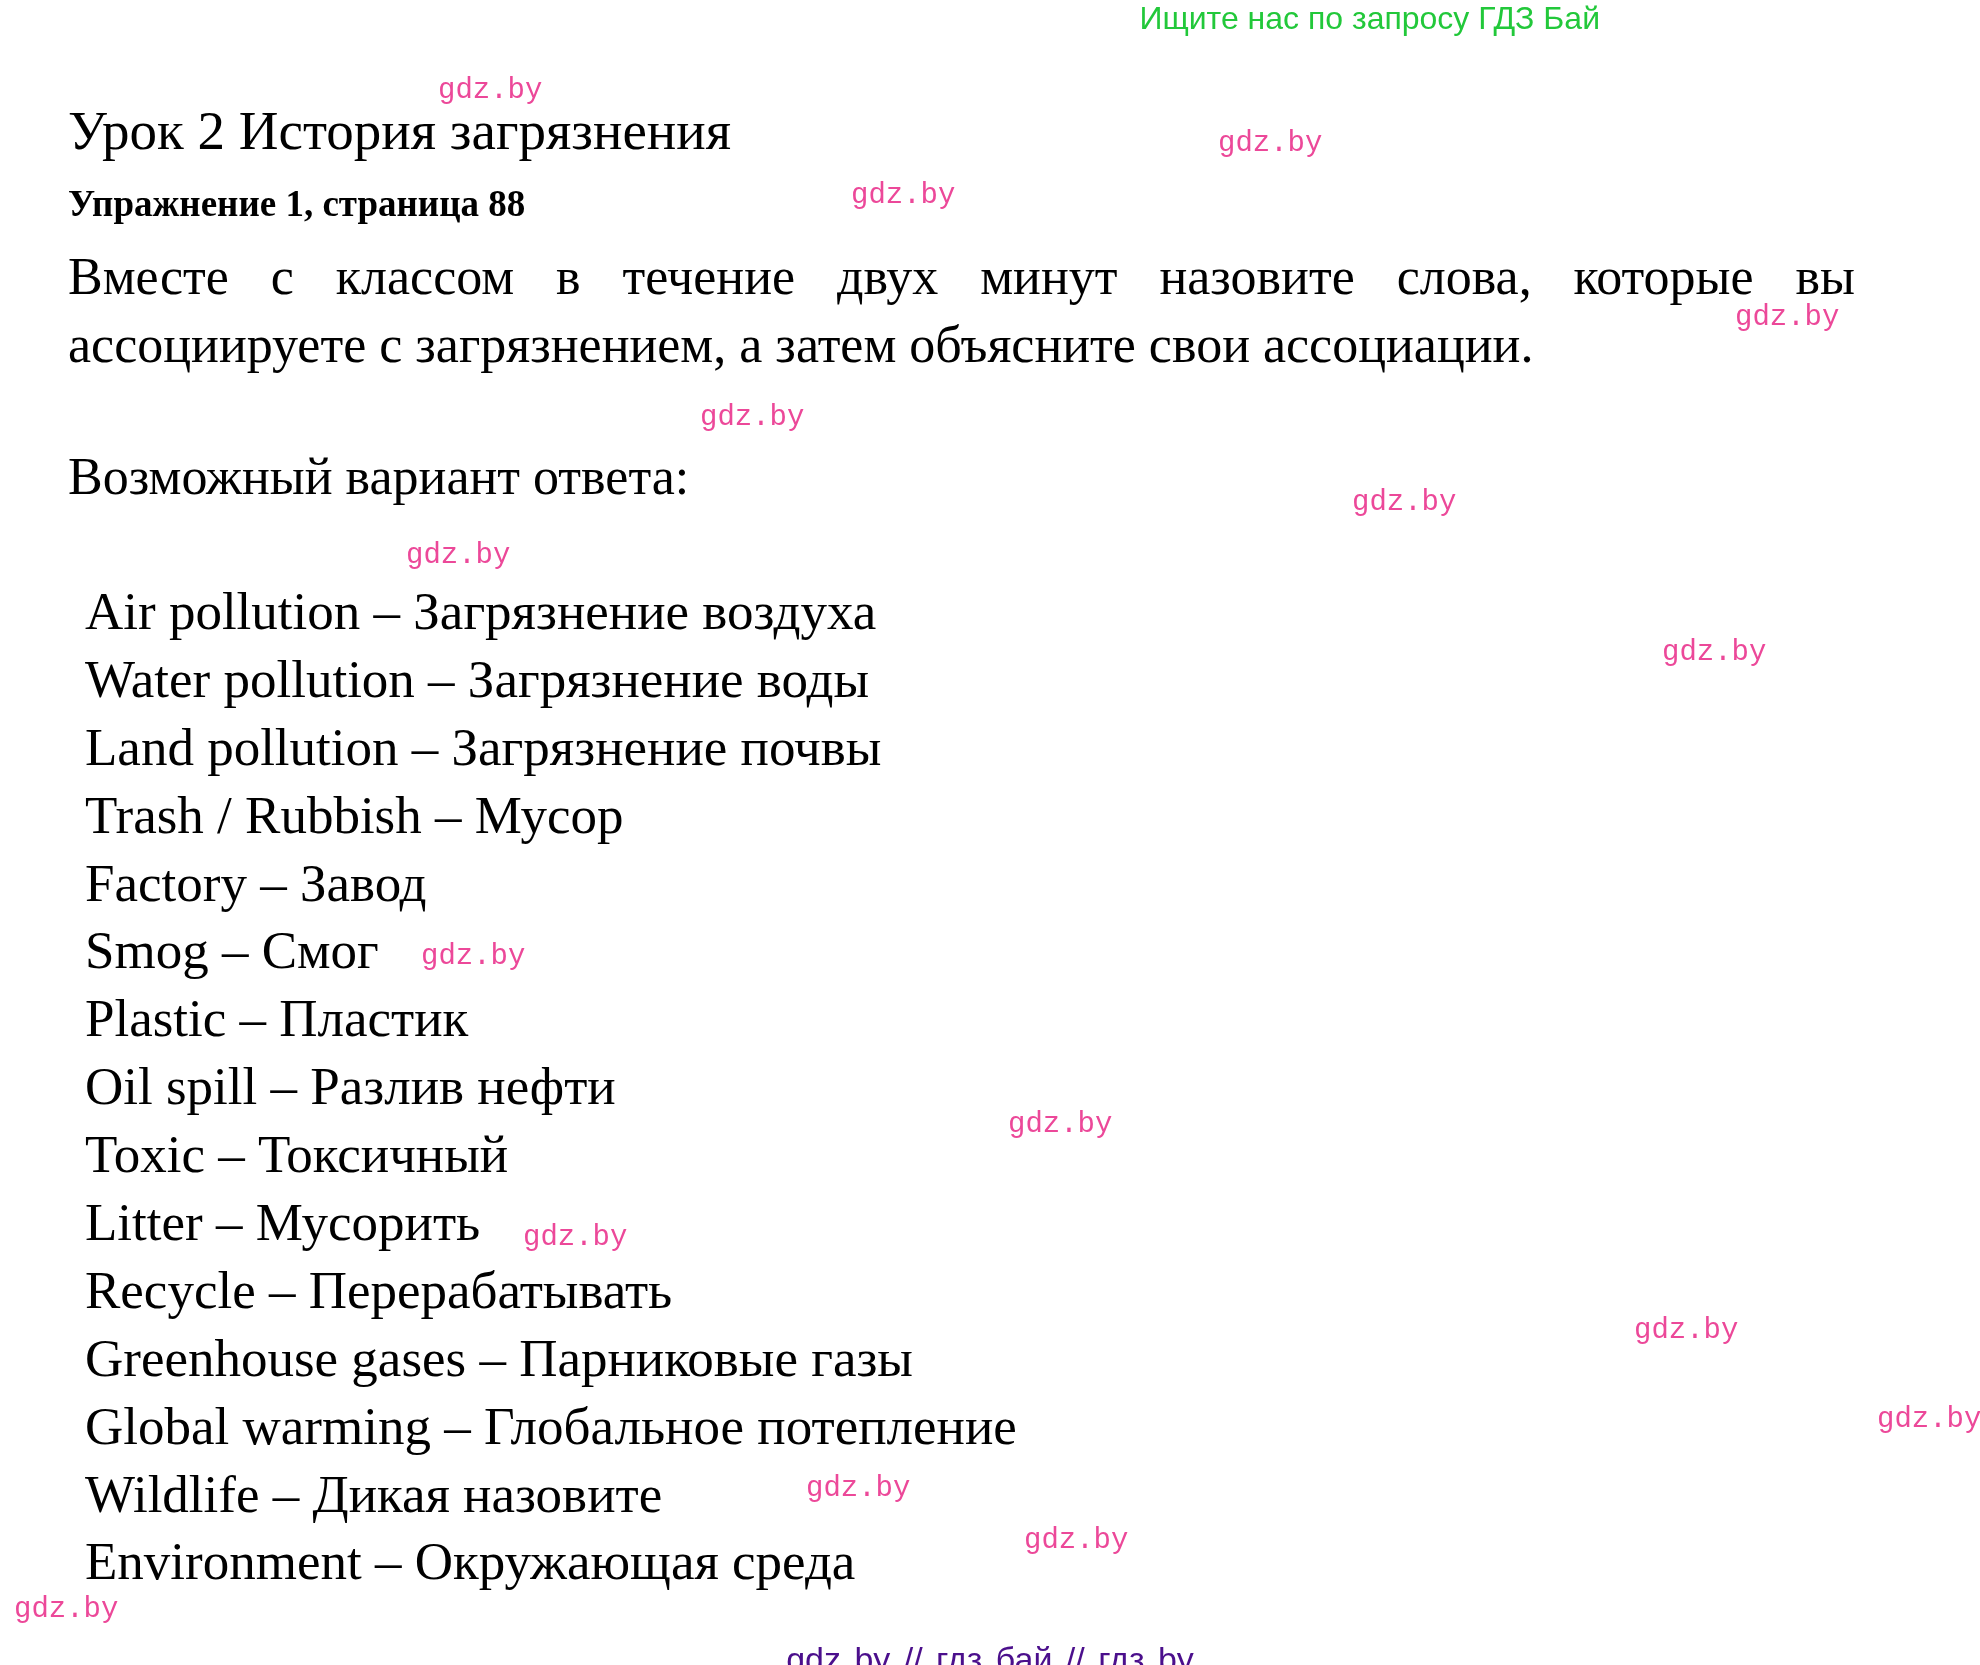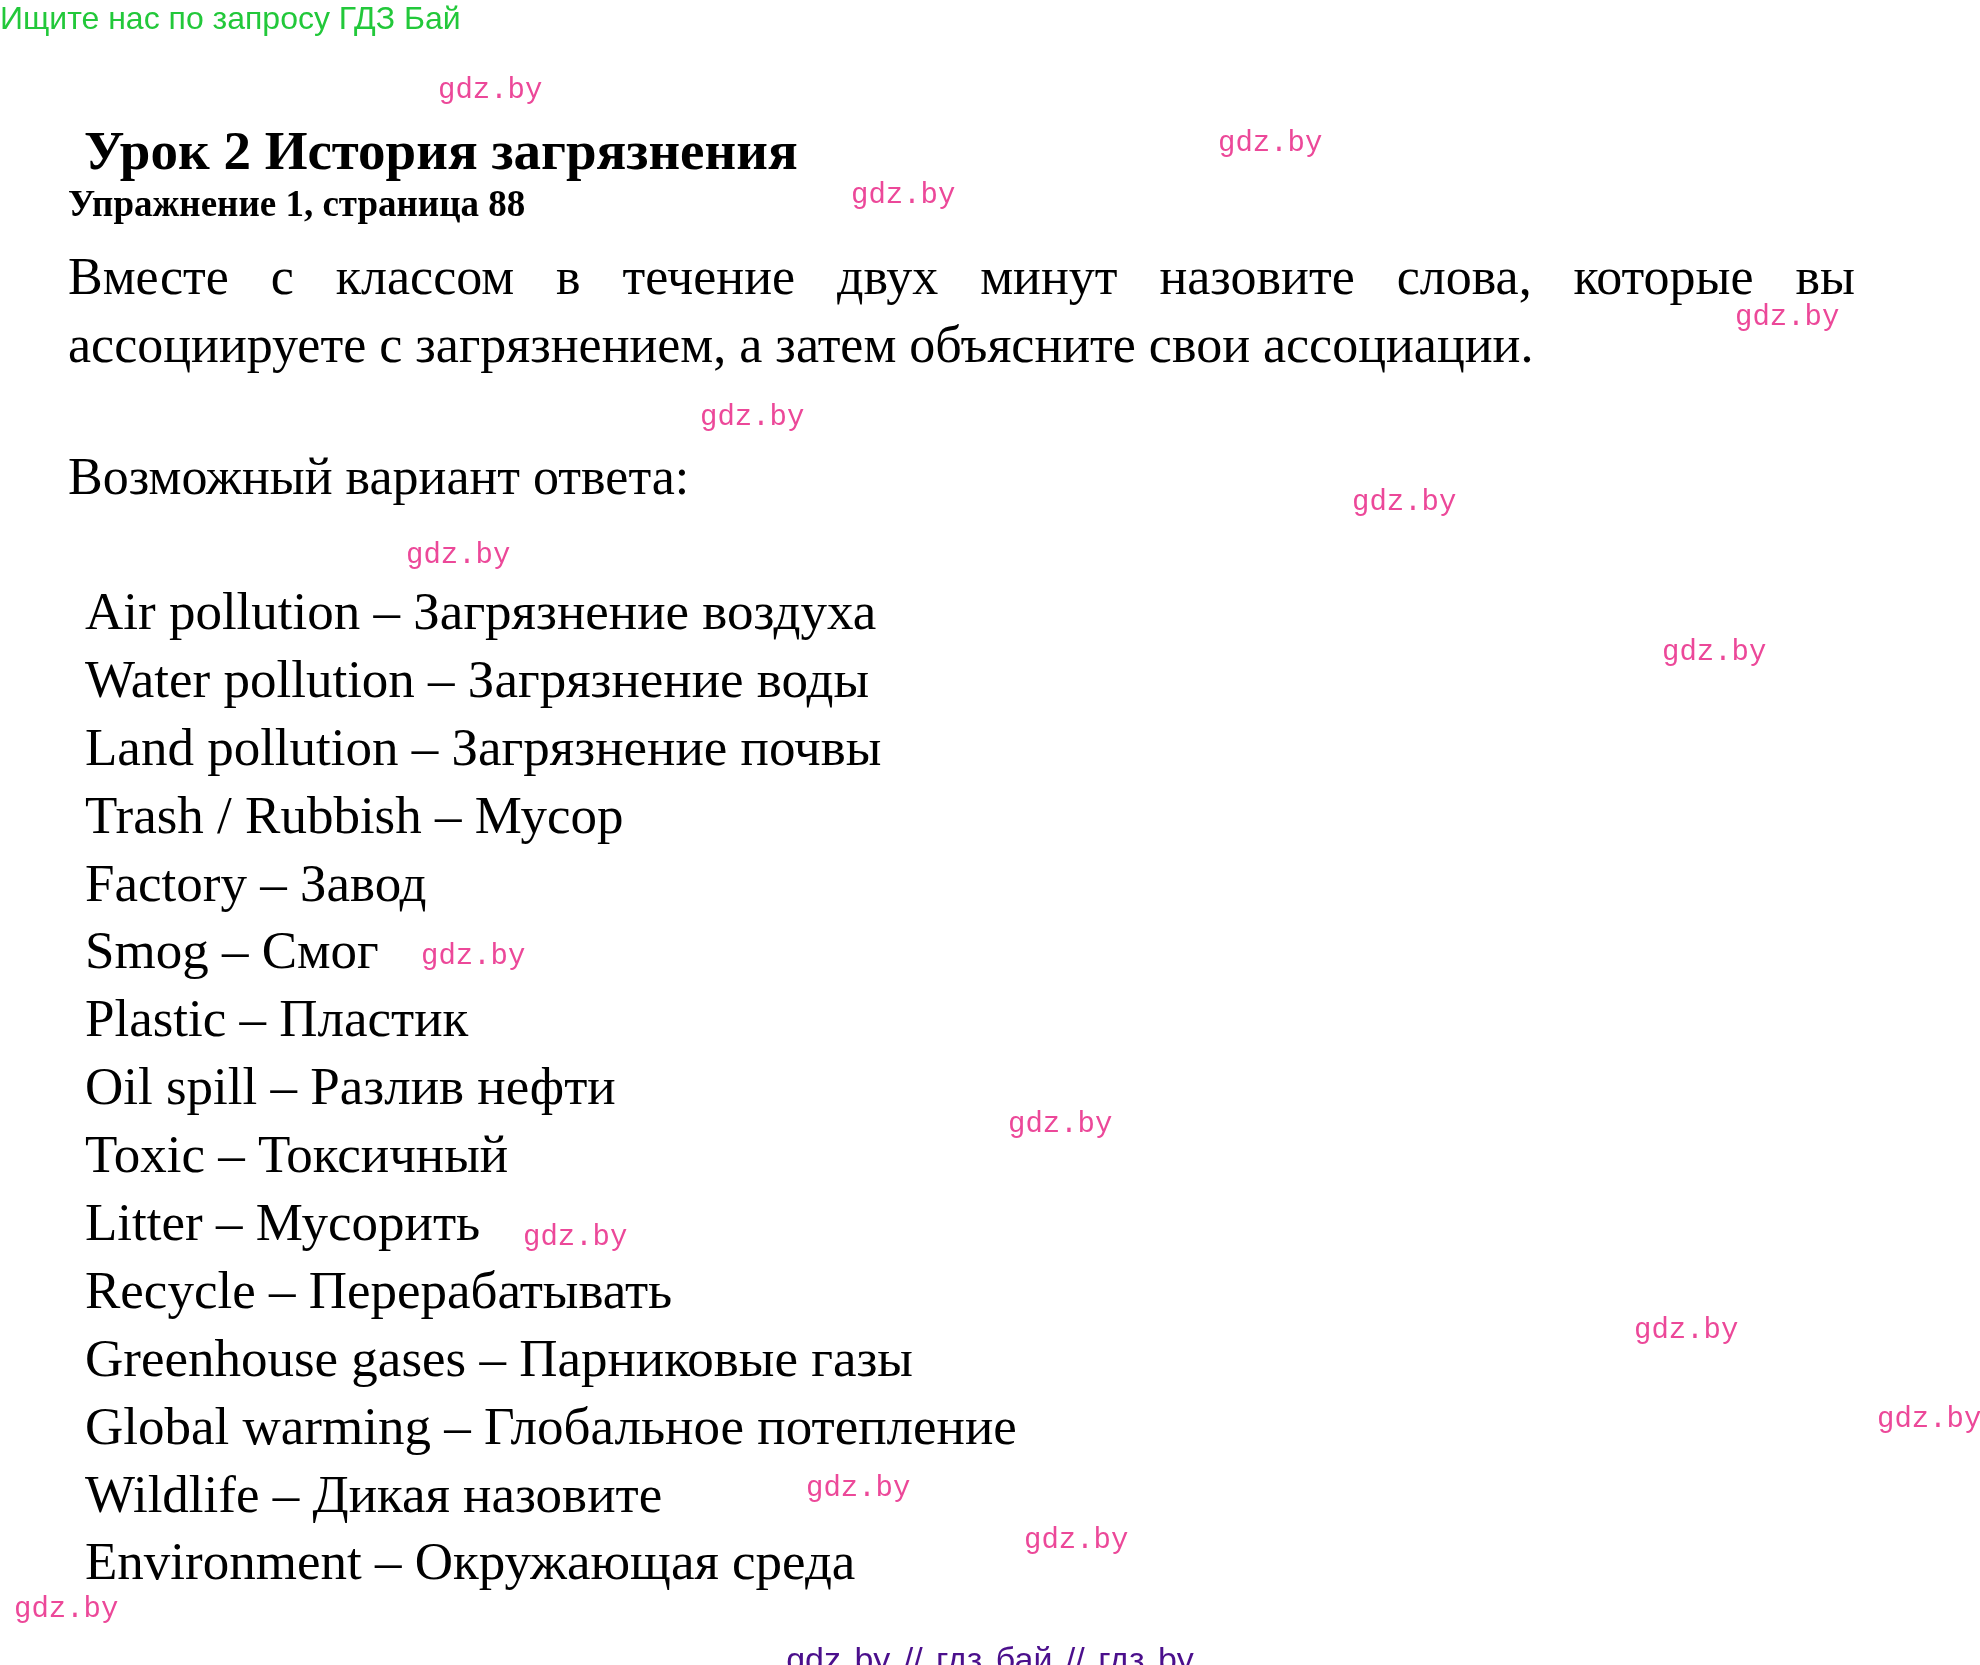--- a/index.html
+++ b/index.html
@@ -1,24 +1,24 @@
 <!DOCTYPE html>
 <html><head>
 <meta charset="utf-8">
 <style>
   html, body { margin: 0; padding: 0; background: #ffffff; }
   body { width: 1980px; height: 1665px; position: relative; overflow: hidden; }
   .abs { position: absolute; white-space: nowrap; }
   .top-banner {
-    left: 0; width: 1592px; top: 0; text-align: left;
+    left: 8px; width: 1592px; top: 0; text-align: right;
     font-family: "Liberation Sans", sans-serif; font-size: 32px; line-height: 36px;
     color: #22c83a;
   }
   .serif { font-family: "Liberation Serif", serif; color: #000; }
-  .h1 { left: 68px; top: 120px; font-size: 55px; font-weight: bold; line-height: 62px; margin-left: 16px; }
+  .h1 { left: 68px; top: 100px; font-size: 55px; font-weight: normal; line-height: 62px; }
   .h2 { left: 68px; top: 173px; font-size: 37px; font-weight: bold; line-height: 62px; }
   .para {
     left: 68px; top: 243px; width: 1787px; white-space: normal;
     font-size: 52px; line-height: 68px; text-align: justify;
   }
   .para .line { display: block; text-align: justify; text-align-last: justify; }
   .para .line.last { text-align-last: left; }
   .answer-label { left: 68px; top: 444px; font-size: 52px; line-height: 66px; }
   .list { position: absolute; left: 85px; top: 578px; margin: 0; padding: 0; list-style: none; }
   .list li { font-size: 53px; line-height: 67.9px; height: 67.9px; white-space: nowrap; }

